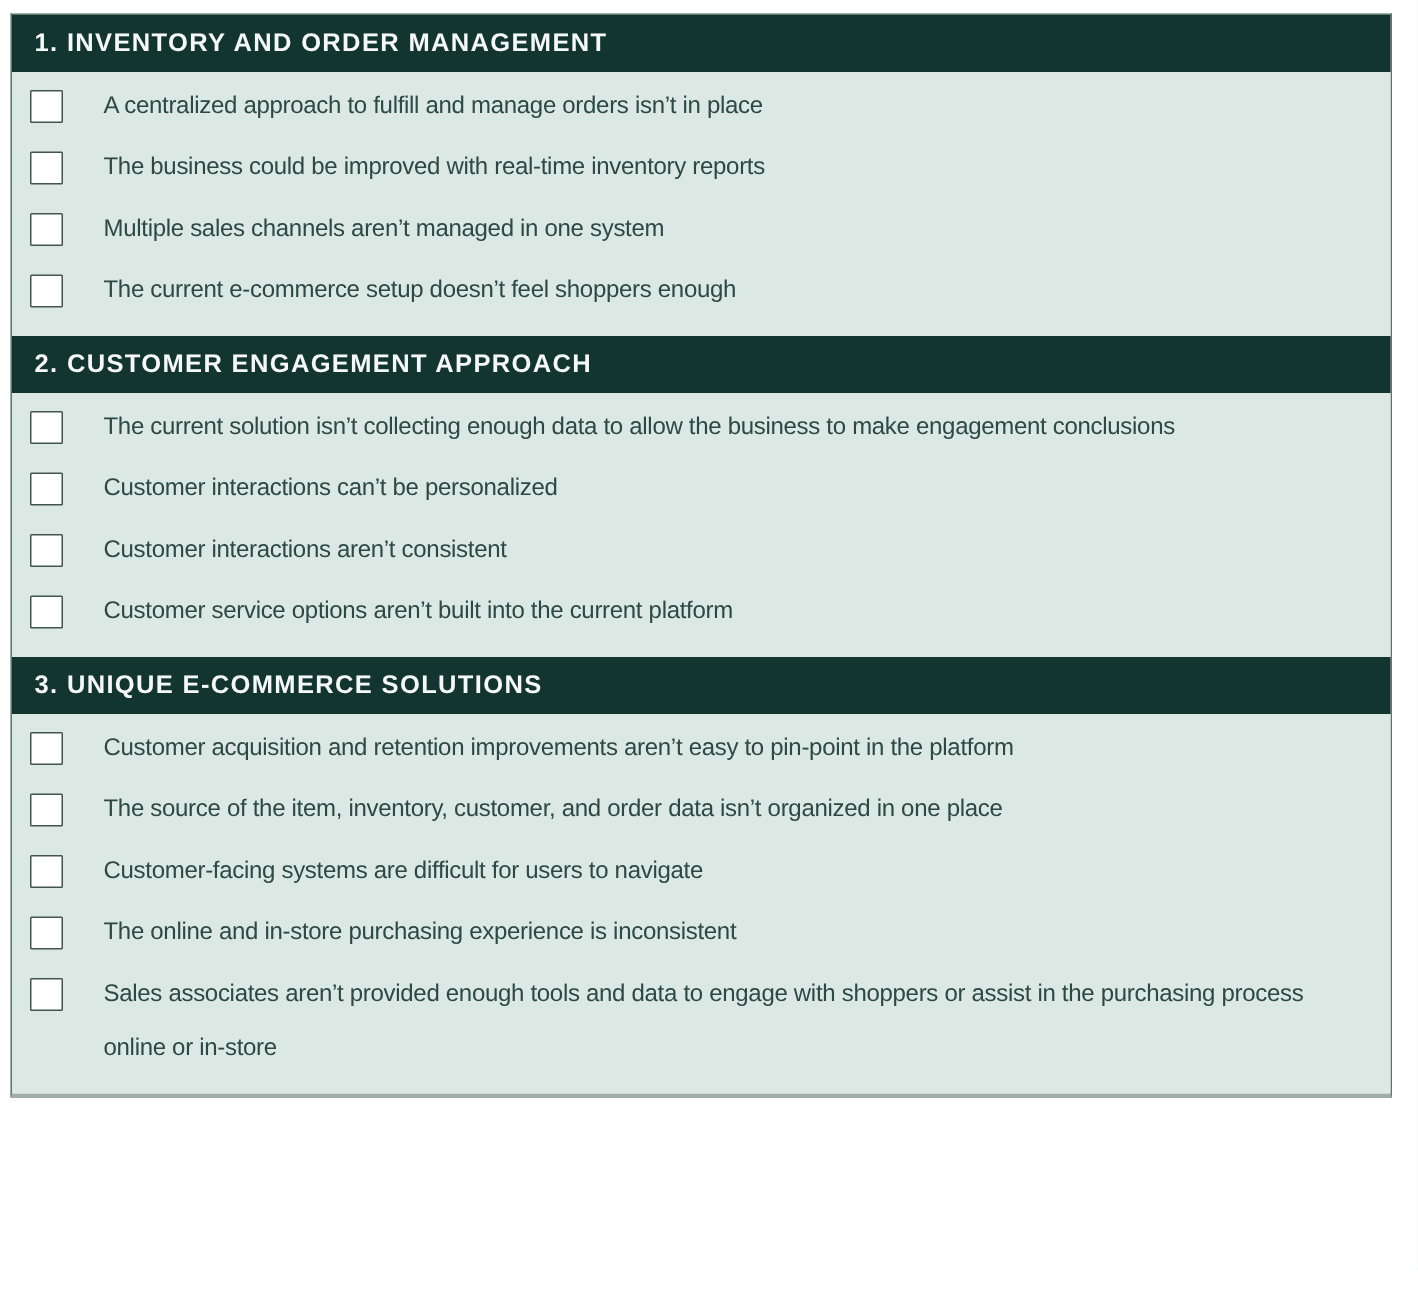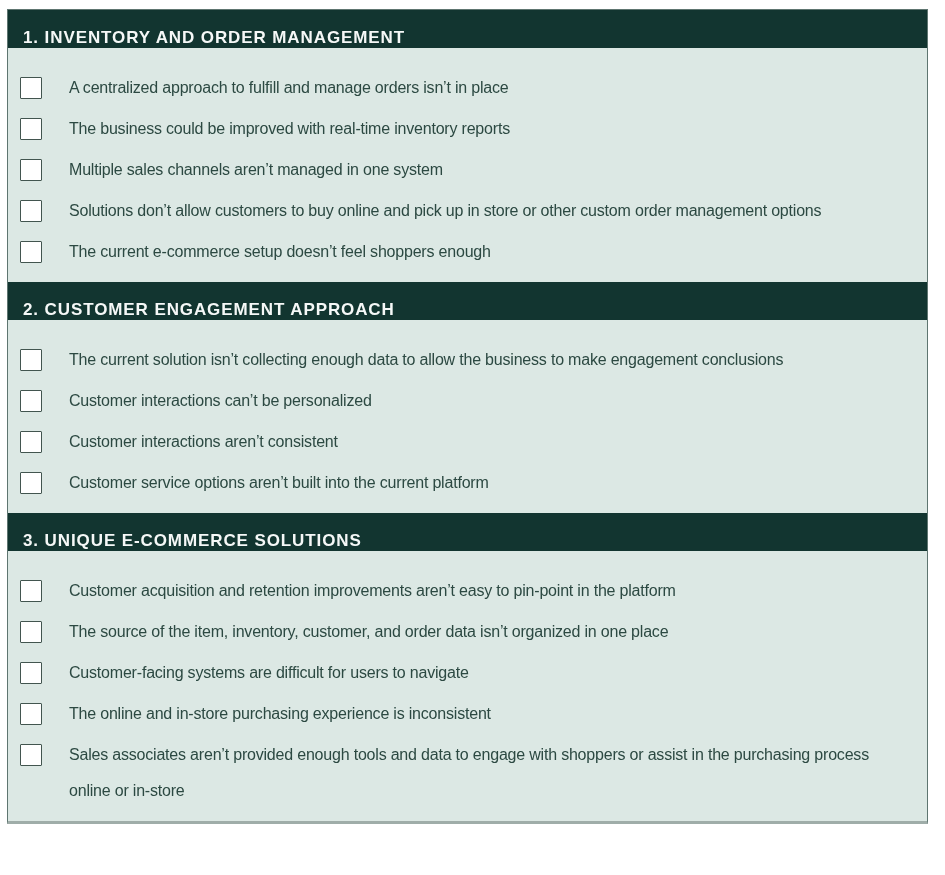--- a/index.html
+++ b/index.html
@@ -16,32 +16,32 @@
     top: 9px;
     width: 921px;
     border: 1px solid #5e7570;
     border-bottom: 3px solid #9fada9;
     background: #dce8e4;
   }
   .section-header {
     height: 38px;
     background: #123530;
     display: flex;
-    align-items: flex-end;
+    align-items: center;
     padding: 0 15px;
   }
   .section-title {
     color: #f5f8f7;
     font-size: 17px;
     font-weight: 700;
     letter-spacing: 0.9px;
     white-space: nowrap;
   }
   .section-body {
-    padding: 20px 14px 9px 12px;
+    padding: 3px 14px 9px 12px;
     background: #dce8e4;
   }
   .item {
     display: flex;
     align-items: flex-start;
     padding: 2px 0 3px 0;
   }
   .checkbox {
     flex: 0 0 auto;
     width: 22px;
@@ -76,24 +76,20 @@
   <div class="item">
     <span class="checkbox" role="checkbox" aria-checked="false"></span>
     <span class="item-label">The business could be improved with real-time inventory reports</span>
   </div>
 
   <div class="item">
     <span class="checkbox" role="checkbox" aria-checked="false"></span>
     <span class="item-label">Multiple sales channels aren’t managed in one system</span>
   </div>
 
-  <div class="item">
-    <span class="checkbox" role="checkbox" aria-checked="false"></span>
-    <span class="item-label">Solutions don’t allow customers to buy online and pick up in store or other custom order management options</span>
-  </div>
 
   <div class="item">
     <span class="checkbox" role="checkbox" aria-checked="false"></span>
     <span class="item-label">The current e-commerce setup doesn’t feel shoppers enough</span>
   </div>
 </div>
   </section>
 
   <section>
     <div class="section-header">

